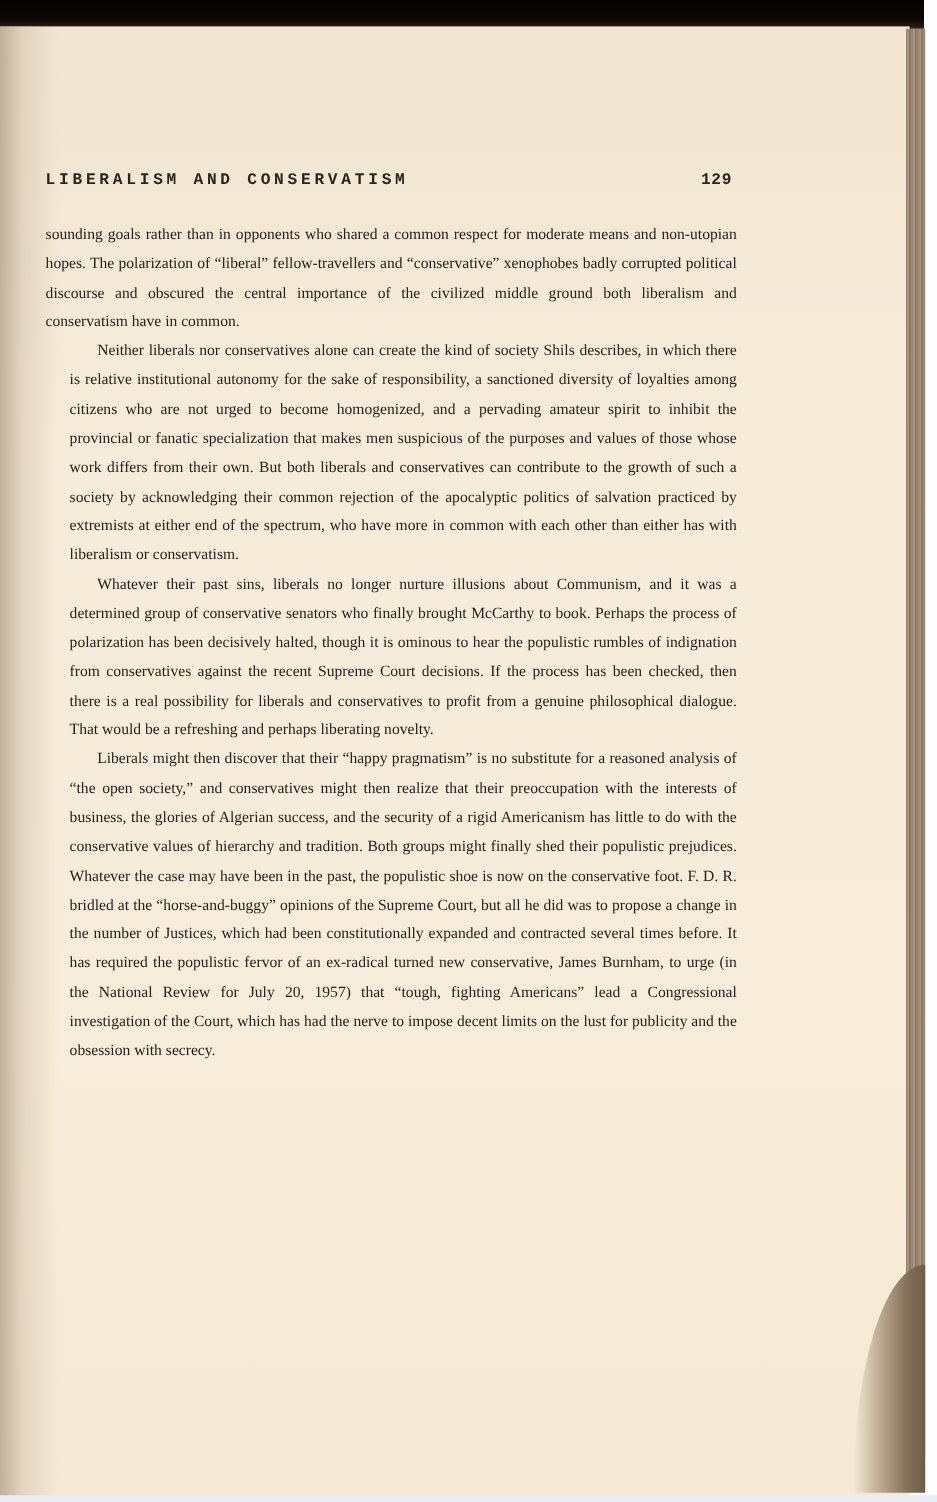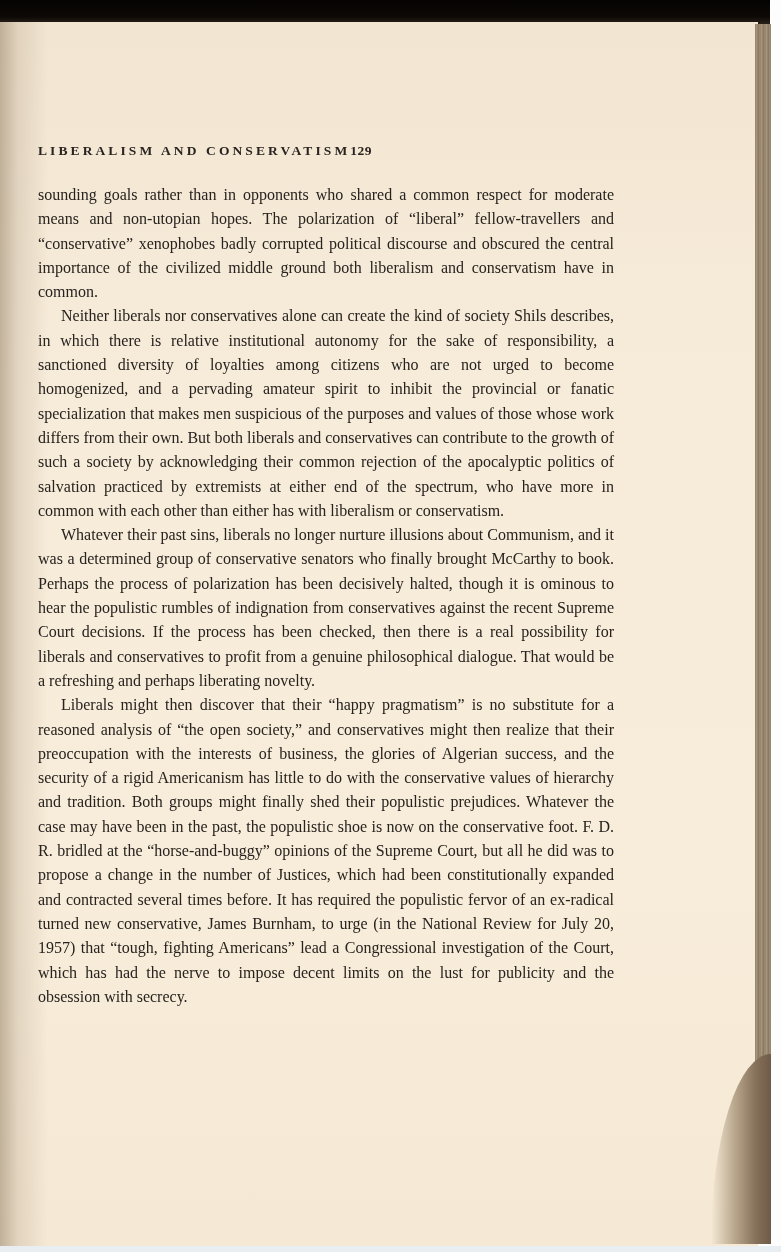--- a/index.html
+++ b/index.html
@@ -59,46 +59,48 @@
       width: 781px;
       height: 6px;
       background: #e9eef2;
     }
     .running-head {
       position: absolute;
       left: 38px;
       top: 143px;
       width: 572px;
       display: flex;
-      font-family: Liberation Serif, serif;
+      justify-content: space-between;
+      font-family: Liberation Mono, monospace;
       font-size: 13.5px;
       letter-spacing: 3.1px;
       color: #2a2420;
       font-weight: 600;
     }
     .page-number {
       letter-spacing: 0.5px;
     }
     .body-text {
       position: absolute;
       left: 38px;
       top: 183px;
       width: 576px;
       font-family: "Liberation Serif", serif;
-      font-size: 16px;
+      font-size: 13px;
       line-height: 24.3px;
       color: #27221e;
       text-align: justify;
     }
     .body-text p {
       margin: 0;
       text-indent: 0;
     }
     .body-text p.indent {
       text-indent: 23px;
+      margin-left: 20px;
     }
     .italic { }
   </style>
 </head>
 <body>
 
 <div class="scan">
   <div class="top-shadow"></div>
   <div class="page"></div>
   <div class="page-edge"></div>

